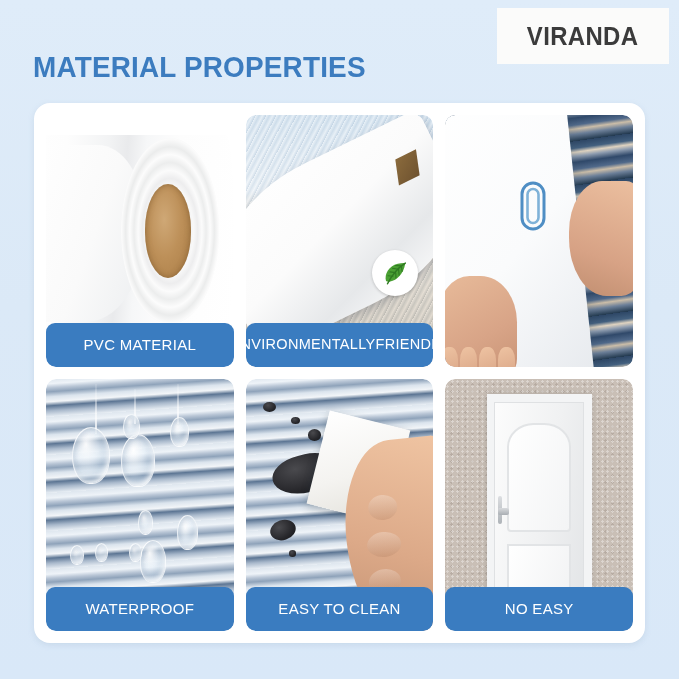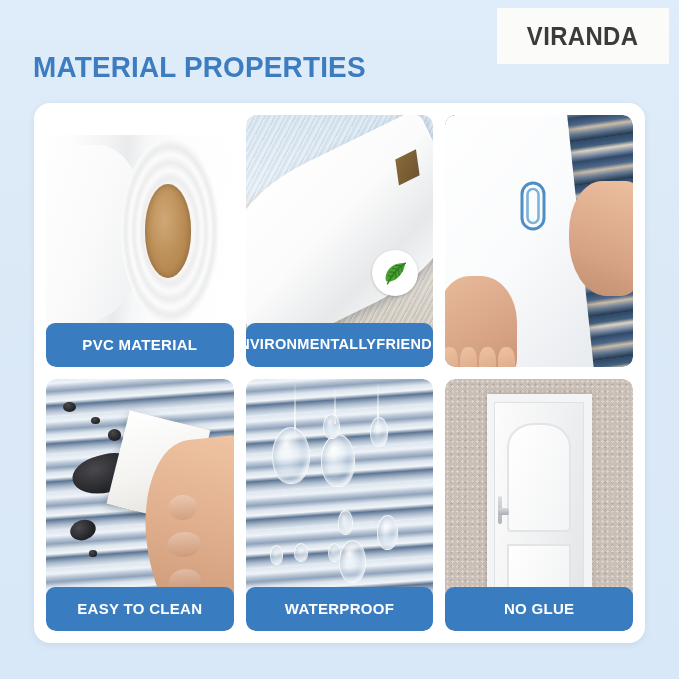--- a/index.html
+++ b/index.html
@@ -95,21 +95,21 @@
     right: 0;
     bottom: 0;
     height: 44px;
     background: #3a7cc0;
     border-radius: 9px;
     display: flex;
     align-items: center;
     justify-content: center;
     text-align: center;
     color: #ffffff;
-    font-weight: bold;
+    font-weight: normal;
     font-size: 15px;
     letter-spacing: 0.3px;
     line-height: 1.04;
     padding: 0 4px;
     box-sizing: border-box;
   }
   .card-label.two-line { font-size: 14.5px; }
 
   
   .m-pvc { background: #ffffff; }
@@ -459,68 +459,68 @@
             <div class="finger" style="left:4%;"></div>
             <div class="finger" style="left:28%;"></div>
             <div class="finger" style="left:52%;"></div>
             <div class="finger" style="left:76%;"></div>
           </div>
           <div class="hand-b"></div>
         </div>
       </div>
 
       <div class="card">
-        <div class="card-media m-clean">
-          <div class="sea-stripes"></div>
-          <div class="stain" style="left:14%; top:30%; width:34%; height:15%; border-radius:52% 46% 40% 58%; transform:rotate(-14deg);"></div>
-          <div class="stain" style="left:13%; top:56%; width:14%; height:8%;  border-radius:50%; transform:rotate(-18deg);"></div>
-          <div class="stain" style="left:9%;  top:9%;  width:7%;  height:4%;  border-radius:50%;"></div>
-          <div class="stain" style="left:24%; top:15%; width:5%;  height:3%;  border-radius:50%;"></div>
-          <div class="stain" style="left:33%; top:20%; width:7%;  height:4.5%;border-radius:50%;"></div>
-          <div class="stain" style="left:23%; top:68%; width:4%;  height:2.6%;border-radius:50%;"></div>
-          <div class="cloth"></div>
-          <div class="hand">
-            <div class="knuckle" style="left:22%; top:26%; width:26%; height:12%;"></div>
-            <div class="knuckle" style="left:18%; top:44%; width:30%; height:12%;"></div>
-            <div class="knuckle" style="left:16%; top:62%; width:28%; height:12%;"></div>
-          </div>
-        </div>
-        <div class="card-label">EASY TO CLEAN</div>
-      </div>
-
-      <div class="card">
         <div class="card-media m-water">
           <div class="sea-stripes"></div>
           <div class="trail" style="left:26%; top:2%;  height:20%;"></div>
           <div class="trail" style="left:47%; top:4%;  height:14%;"></div>
           <div class="trail" style="left:70%; top:2%;  height:16%;"></div>
           <div class="drop" style="left:14%; top:19%; width:19%;  height:22%;"></div>
           <div class="drop" style="left:40%; top:22%; width:17%;  height:20%;"></div>
           <div class="drop" style="left:41%; top:14%; width:8%;   height:9%;"></div>
           <div class="drop" style="left:66%; top:15%; width:9%;   height:11%;"></div>
           <div class="drop" style="left:49%; top:52%; width:7%;   height:9%;"></div>
           <div class="drop" style="left:70%; top:54%; width:10%;  height:13%;"></div>
           <div class="drop" style="left:50%; top:64%; width:13%;  height:16%;"></div>
           <div class="drop" style="left:13%; top:66%; width:6%;   height:7%;"></div>
           <div class="drop" style="left:26%; top:65%; width:6%;   height:7%;"></div>
           <div class="drop" style="left:44%; top:65%; width:6%;   height:7%;"></div>
         </div>
         <div class="card-label">WATERPROOF</div>
       </div>
 
       <div class="card">
+        <div class="card-media m-clean">
+          <div class="sea-stripes"></div>
+          <div class="stain" style="left:14%; top:30%; width:34%; height:15%; border-radius:52% 46% 40% 58%; transform:rotate(-14deg);"></div>
+          <div class="stain" style="left:13%; top:56%; width:14%; height:8%;  border-radius:50%; transform:rotate(-18deg);"></div>
+          <div class="stain" style="left:9%;  top:9%;  width:7%;  height:4%;  border-radius:50%;"></div>
+          <div class="stain" style="left:24%; top:15%; width:5%;  height:3%;  border-radius:50%;"></div>
+          <div class="stain" style="left:33%; top:20%; width:7%;  height:4.5%;border-radius:50%;"></div>
+          <div class="stain" style="left:23%; top:68%; width:4%;  height:2.6%;border-radius:50%;"></div>
+          <div class="cloth"></div>
+          <div class="hand">
+            <div class="knuckle" style="left:22%; top:26%; width:26%; height:12%;"></div>
+            <div class="knuckle" style="left:18%; top:44%; width:30%; height:12%;"></div>
+            <div class="knuckle" style="left:16%; top:62%; width:28%; height:12%;"></div>
+          </div>
+        </div>
+        <div class="card-label">EASY TO CLEAN</div>
+      </div>
+
+      <div class="card">
         <div class="card-media m-door">
           <div class="wall"></div>
           <div class="skirting"></div>
           <div class="frame"></div>
           <div class="leaf">
             <div class="panel-top"></div>
             <div class="panel-bot"></div>
             <div class="escutcheon"></div>
             <div class="handle"></div>
           </div>
         </div>
-        <div class="card-label">NO GLUE</div>
+        <div class="card-label">NO EASY</div>
       </div>
 
     </div>
   </div>
 </div>
 
 </body></html>

